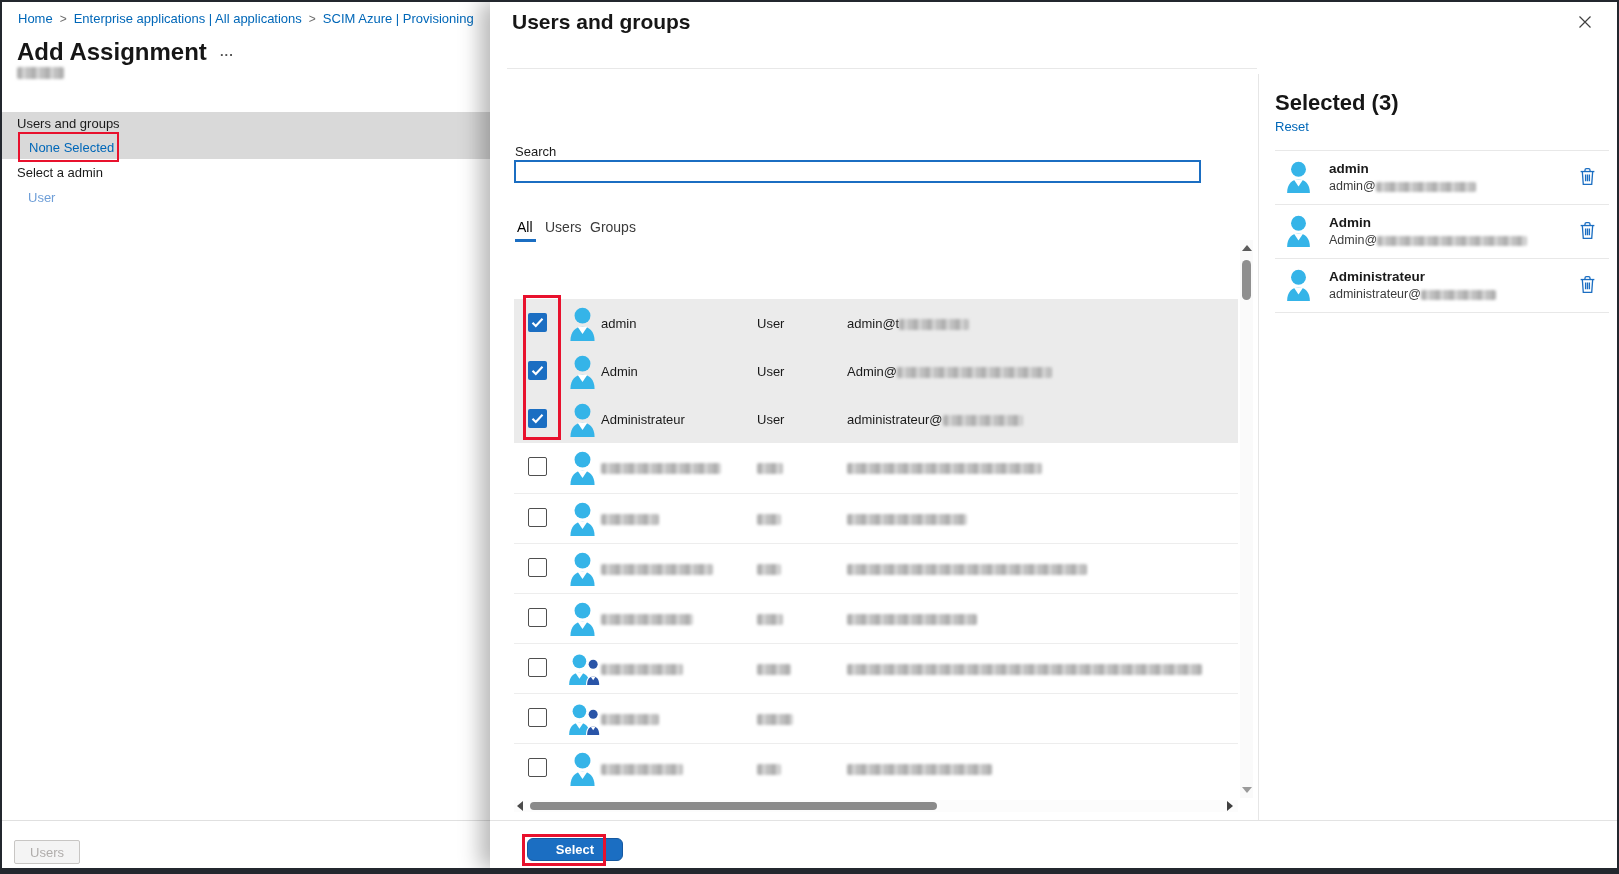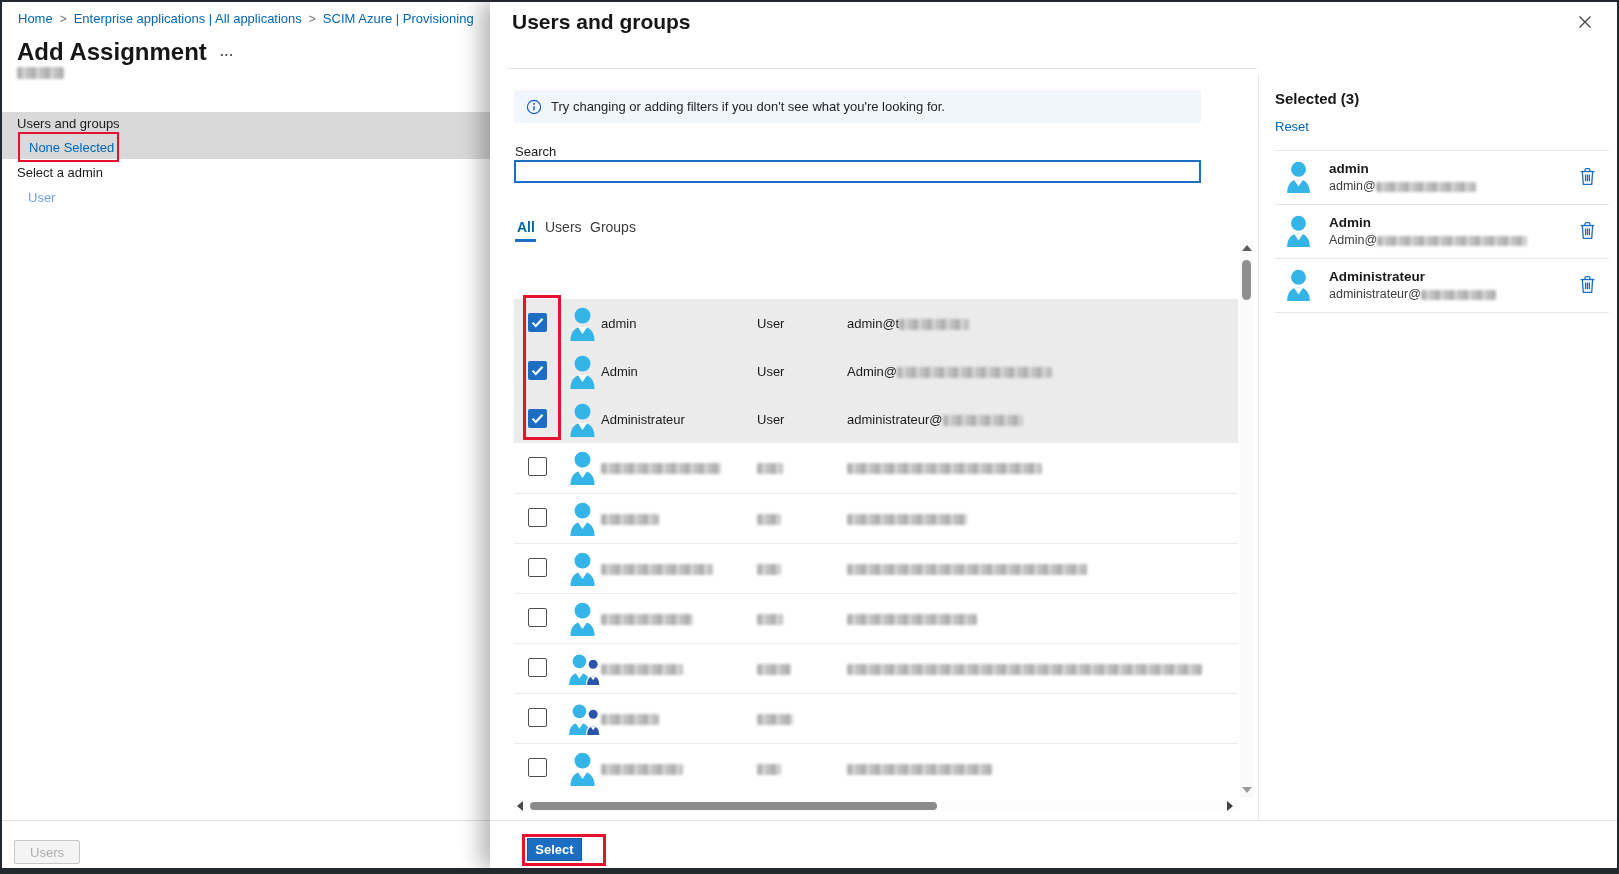--- a/index.html
+++ b/index.html
@@ -38,21 +38,21 @@
   .panel-title{position:absolute;left:22px;top:8px;font-size:21px;font-weight:700;color:#161616;}
   .close-btn{position:absolute;right:22px;top:11px;width:20px;height:20px;background:none;border:none;cursor:pointer;}
   .hdr-line{position:absolute;left:17px;top:66px;width:750px;height:1px;background:#e8e8e8;}
   .banner{position:absolute;left:24px;top:88px;width:687px;height:33px;background:var(--banner);
           border-radius:2px;display:flex;align-items:center;padding:0 12px;gap:9px;}
   .banner-text{font-size:13px;color:#1f1f1f;}
   .search-label{position:absolute;left:25px;top:142px;font-size:13px;color:#1b1b1b;}
   .search-input{position:absolute;left:24px;top:158px;width:687px;height:23px;border:2px solid var(--accent);
                 padding:0 8px;font-size:13px;outline:none;}
   .tab{position:absolute;top:217px;font-size:14px;color:#3b3b3b;cursor:pointer;}
-  .tab.active{color:#0369a1;font-weight:700;}
+  .tab.active{color:#000000;font-weight:400;}
   .t-all{left:27px;} .t-users{left:55px;} .t-groups{left:100px;}
   .tab-underline{position:absolute;left:25px;top:237px;width:21px;height:3px;background:var(--accent);}
   .col{position:absolute;top:272px;font-size:13px;font-weight:400;color:#1a1a1a;margin-top:43px;}
   .col-name{left:111px;} .col-type{left:267px;} .col-details{left:342px;}
   .list{position:absolute;left:24px;top:297px;width:724px;height:500px;overflow:hidden;}
   .row{position:relative;height:50px;background:#fff;}
   .row.sel{background:var(--selrow);height:48px;}
   .row.bt{border-top:1px solid #ededed;}
   .cb{position:absolute;left:14px;top:14px;width:19px;height:19px;border-radius:2px;
       display:flex;align-items:center;justify-content:center;cursor:pointer;}
@@ -73,25 +73,25 @@
   .hscroll{position:absolute;left:24px;top:798px;width:724px;height:12px;background:#fcfcfc;}
   .h-left{position:absolute;left:3px;top:1px;width:0;height:0;cursor:pointer;
           border-top:5px solid transparent;border-bottom:5px solid transparent;border-right:6px solid #4a4a4a;}
   .h-thumb{position:absolute;left:16px;top:2px;width:407px;height:8px;border-radius:4px;background:#8a8a8a;cursor:pointer;}
   .h-right{position:absolute;right:5px;top:1px;width:0;height:0;cursor:pointer;
            border-top:5px solid transparent;border-bottom:5px solid transparent;border-left:6px solid #3f3f3f;}
   
   .panel-foot-line{position:absolute;left:0;top:818px;width:100%;height:1px;background:#e3e3e3;}
   .select-annotation{position:absolute;left:32px;top:832px;width:84px;height:32px;
                      border:3px solid var(--red);z-index:6;pointer-events:none;}
-  .select-btn{position:absolute;left:37px;top:836px;width:55px;height:23px;background:var(--accent);
-              border:1px solid #1558a0;border-radius:0;color:#fff;font-size:13px;font-weight:700;cursor:pointer;}
+  .select-btn{position:absolute;left:37px;top:836px;width:96px;height:23px;background:var(--accent);
+              border:1px solid #1558a0;border-radius:6px;color:#fff;font-size:13px;font-weight:700;cursor:pointer;}
   
   .sel-divider{position:absolute;left:768px;top:72px;height:746px;width:1px;background:#e6e6e6;}
-  .sel-title{position:absolute;left:785px;top:88px;font-size:15px;font-weight:700;color:#161616;}
+  .sel-title{position:absolute;left:785px;top:88px;font-size:22px;font-weight:700;color:#161616;}
   .reset-link{position:absolute;left:785px;top:117px;font-size:13px;color:var(--link);text-decoration:none;cursor:pointer;}
   .sel-list{position:absolute;left:785px;top:148px;width:334px;border-top:1px solid #e8e8e8;}
   .sel-item{position:relative;height:54px;border-bottom:1px solid #e8e8e8;}
   .sel-icon{position:absolute;left:9px;top:10px;}
   .sel-icon svg{width:29px;height:32px;}
   .sel-name{position:absolute;left:54px;top:10px;font-size:13.5px;font-weight:700;color:#1a1a1a;}
   .sel-email{position:absolute;left:54px;top:28px;font-size:12.5px;color:#3b3b3b;white-space:nowrap;}
   .sel-email .rd{height:10px;}
   .trash-btn{position:absolute;right:13px;top:16px;background:none;border:none;cursor:pointer;padding:0;}
 </style>
@@ -123,28 +123,20 @@
 
   <aside class="panel">
     <h2 class="panel-title">Users and groups</h2>
     <button class="close-btn">
       <svg width="16" height="16" viewBox="0 0 16 16">
         <path d="M2.5 2.5 L13.5 13.5 M13.5 2.5 L2.5 13.5" stroke="#404040" stroke-width="1.2"></path>
       </svg>
     </button>
     <div class="hdr-line"></div>
 
-    <div class="banner">
-      <svg width="16" height="16" viewBox="0 0 16 16">
-        <circle cx="8" cy="8" r="6.6" fill="none" stroke="#1359b8" stroke-width="1.1"></circle>
-        <circle cx="8" cy="4.9" r="0.95" fill="#1359b8"></circle>
-        <path d="M8 7.2 V11.3" stroke="#1359b8" stroke-width="1.4"></path>
-      </svg>
-      <span class="banner-text">Try changing or adding filters if you don't see what you're looking for.</span>
-    </div>
 
     <div class="search-label">Search</div>
     <input class="search-input" type="text" value="" style="">
 
     <span class="tab t-all active">All</span>
     <span class="tab t-users">Users</span>
     <span class="tab t-groups">Groups</span>
     <div class="tab-underline"></div>
 
     <div class="col col-name">Name</div>

